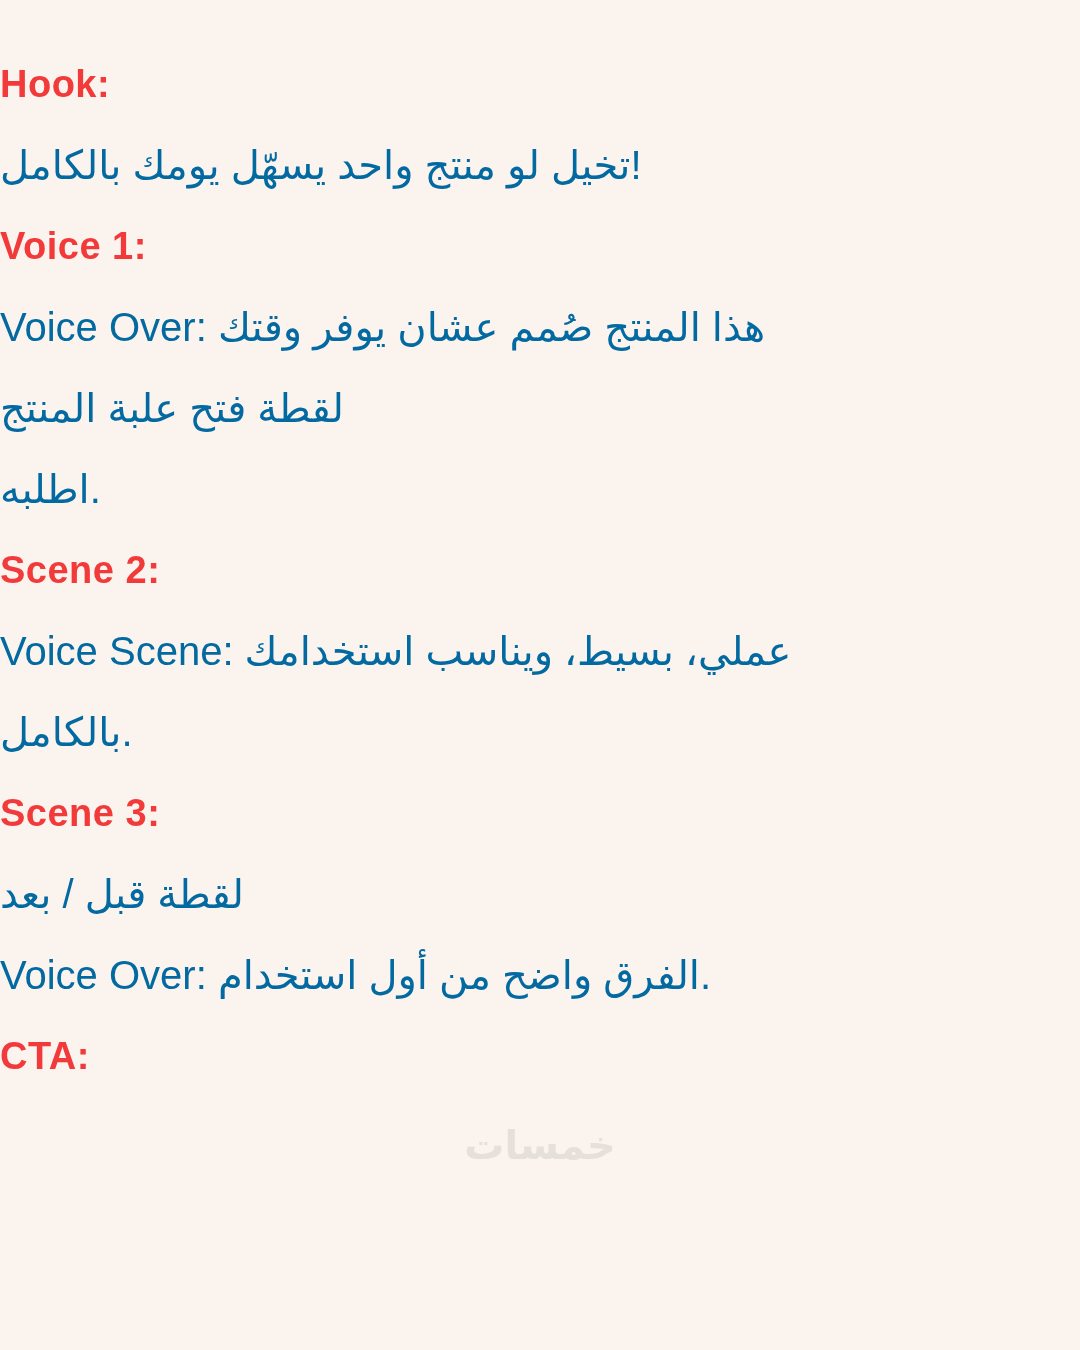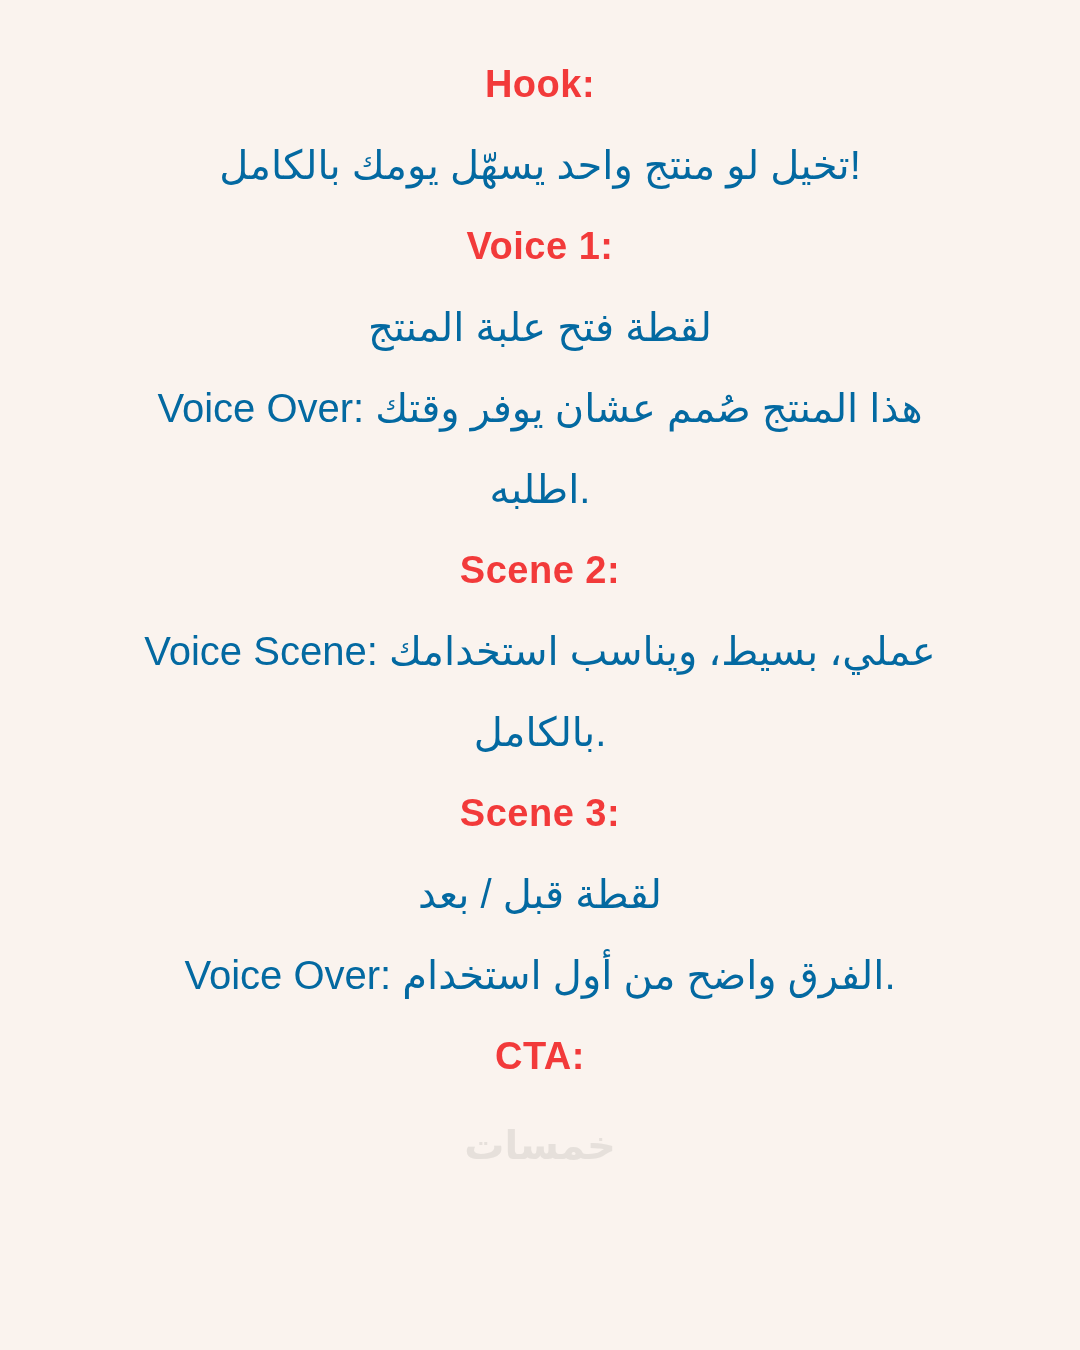--- a/index.html
+++ b/index.html
@@ -8,21 +8,21 @@
   }
   body {
     width: 1080px;
     height: 1350px;
     background: #FAF3EE;
     overflow: hidden;
     font-family: "Liberation Sans", "DejaVu Sans", sans-serif;
   }
   .script {
     direction: ltr; 
-    text-align: center;
+    text-align: left;
     padding-top: 44px;
   }
   .line {
     height: 81px;
     line-height: 81px;
     white-space: nowrap;
   }
   .heading {
     color: #F23A3A;
     font-weight: bold;
@@ -46,22 +46,22 @@
 </style>
 </head>
 <body>
 
 <div class="script">
 
   <div class="line heading">Hook:</div>
   <div class="line body-line">تخيل لو منتج واحد يسهّل يومك بالكامل!</div>
 
   <div class="line heading">Voice 1:</div>
+  <div class="line body-line">Voice Over: هذا المنتج صُمم عشان يوفر وقتك</div>
   <div class="line body-line">لقطة فتح علبة المنتج</div>
-  <div class="line body-line">Voice Over: هذا المنتج صُمم عشان يوفر وقتك</div>
   <div class="line body-line">اطلبه.</div>
 
   <div class="line heading">Scene 2:</div>
   <div class="line body-line">Voice Scene: عملي، بسيط، ويناسب استخدامك</div>
   <div class="line body-line">بالكامل.</div>
 
   <div class="line heading">Scene 3:</div>
   <div class="line body-line">لقطة قبل / بعد</div>
   <div class="line body-line">Voice Over: الفرق واضح من أول استخدام.</div>
 

